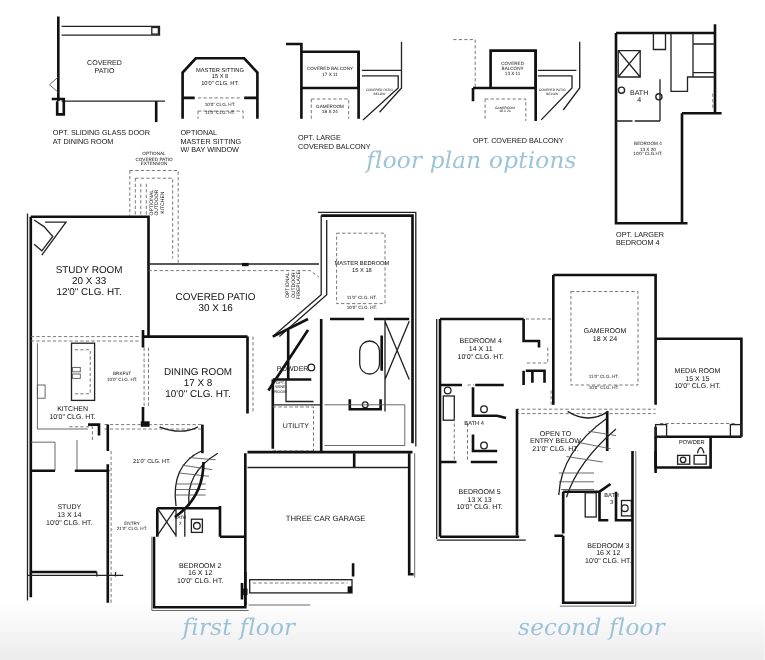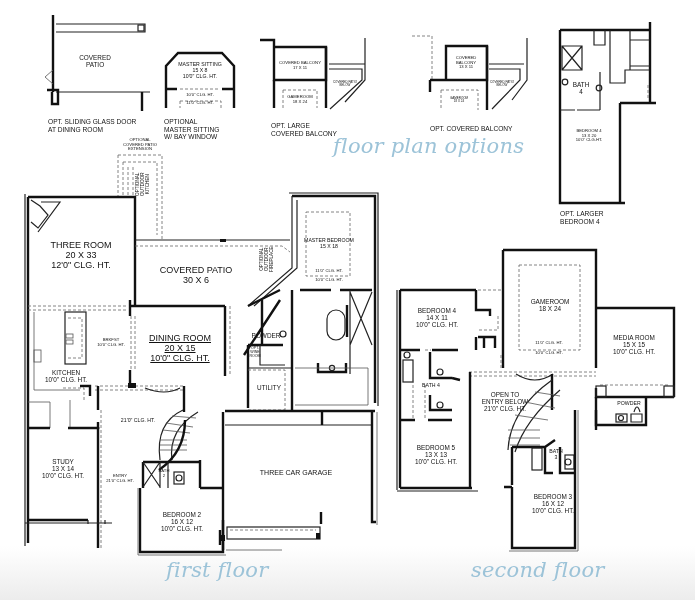--- a/index.html
+++ b/index.html
@@ -297,41 +297,41 @@
   <div>OPTIONAL</div>
     <div>OUTDOOR</div>
     <div>KITCHEN</div>
 </div>
 <div class="vert" style="left:260px; top:272px;">
   <div>OPTIONAL</div>
     <div>OUTDOOR</div>
     <div>FIREPLACE</div>
 </div>
 <div class="lbl l1" style="left:81px; top:240px;">
-  <div>THREE ROOM</div>
+  <div>STUDY ROOM</div>
     <div>20 X 33</div>
     <div>12'0" CLG. HT.</div>
 </div>
 <div class="lbl l1" style="left:196px; top:265px;">
   <div>COVERED PATIO</div>
-    <div>30 X 6</div>
+    <div>30 X 16</div>
 </div>
 <div class="lbl l3" style="left:329px; top:238px;">
   <div>MASTER BEDROOM</div>
     <div>15 X 18</div>
 </div>
 <div class="lbl l4" style="left:329px; top:269px;">11'0" CLG. HT.</div>
 <div class="lbl l4" style="left:329px; top:278px;">10'0" CLG. HT.</div>
 <div class="lbl l4" style="left:111px; top:338px;">
   <div>BRKFST</div>
     <div>10'0" CLG. HT.</div>
 </div>
-<div class="lbl l1" style="left:180px; top:333px;text-decoration:underline;">
+<div class="lbl l1" style="left:180px; top:333px;">
   <div>DINING ROOM</div>
-    <div>20 X 15</div>
+    <div>17 X 8</div>
     <div>10'0" CLG. HT.</div>
 </div>
 <div class="lbl l2" style="left:66px; top:369px;">
   <div>KITCHEN</div>
     <div>10'0" CLG. HT.</div>
 </div>
 <div class="lbl l2" style="left:266px; top:332px;">POWDER</div>
 <div class="lbl" style="left:255px; top:346px; font-size:3.6px;">
   <div>OPT.</div>
     <div>WINE</div>

